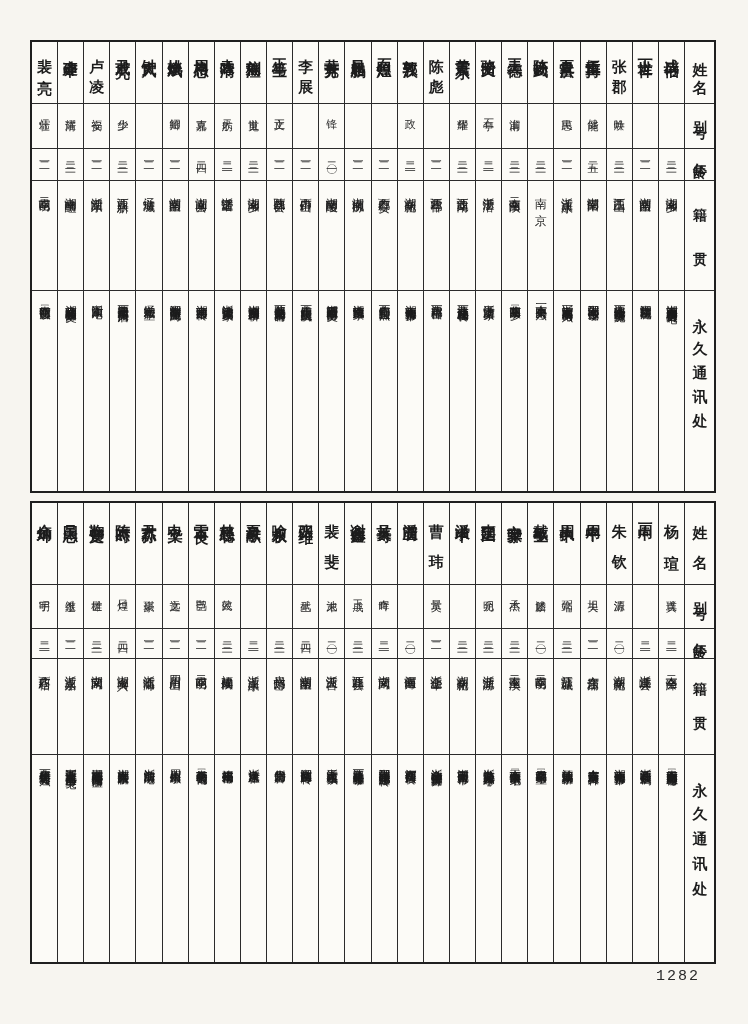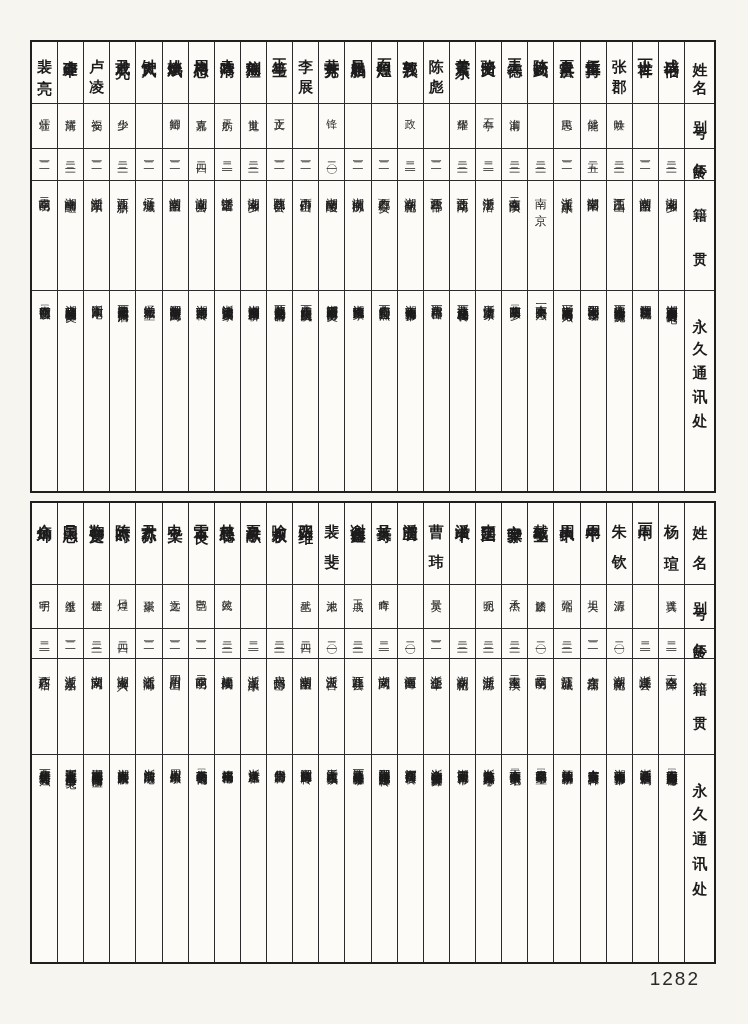--- a/index.html
+++ b/index.html
@@ -61,22 +61,22 @@
   .t1 .h-name .vtext{letter-spacing:30px;padding-top:10px;}
   .h-alias .vtext{font-size:14px;letter-spacing:6px;padding-top:5px;}
   .h-age .vtext{font-size:14px;letter-spacing:2px;padding-top:3px;}
   .h-native .vtext{font-size:14px;letter-spacing:44px;padding-top:16px;}
   .t1 .h-native .vtext{letter-spacing:34px;padding-top:12px;}
   .h-addr .vtext{font-size:15px;letter-spacing:24px;padding-top:14px;}
   .t1 .h-addr .vtext{letter-spacing:25px;padding-top:14px;}
 
   .page-number{
     position:absolute;right:48px;top:968px;
-    font-size:19px;letter-spacing:2px;color:#2a2a2a;
-    font-family:Liberation Sans, sans-serif;
+    font-size:15px;letter-spacing:2px;color:#2a2a2a;
+    font-family:Liberation Mono, monospace;
   }
 </style>
 </head>
 <body>
 
 <div class="sheet">
 
   <section class="reg-table t0">
     <div class="col header-col">
       <div class="cell c-name h-name">

